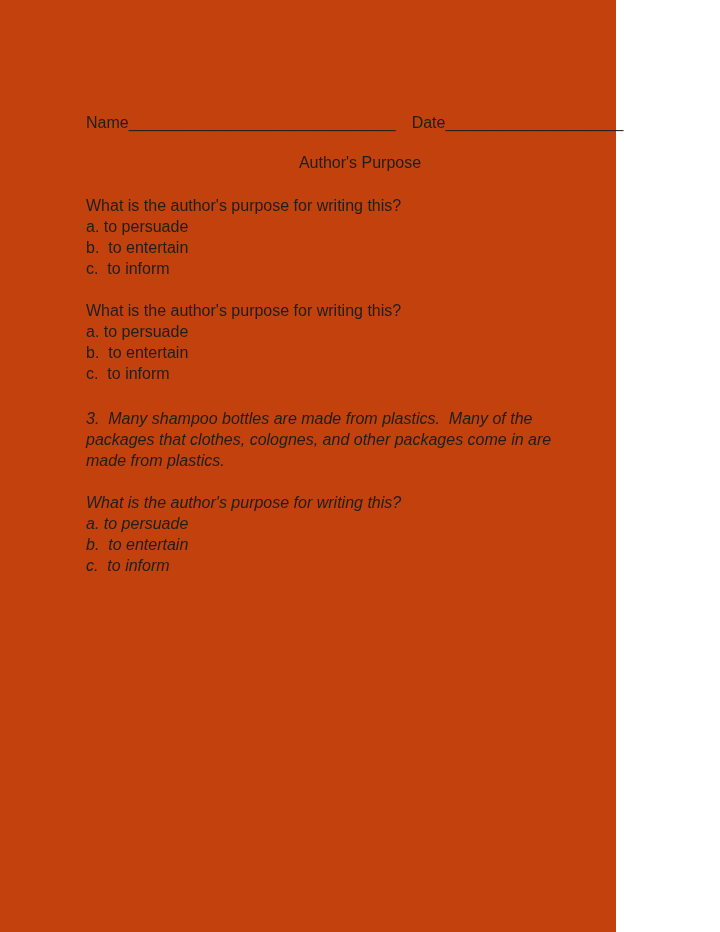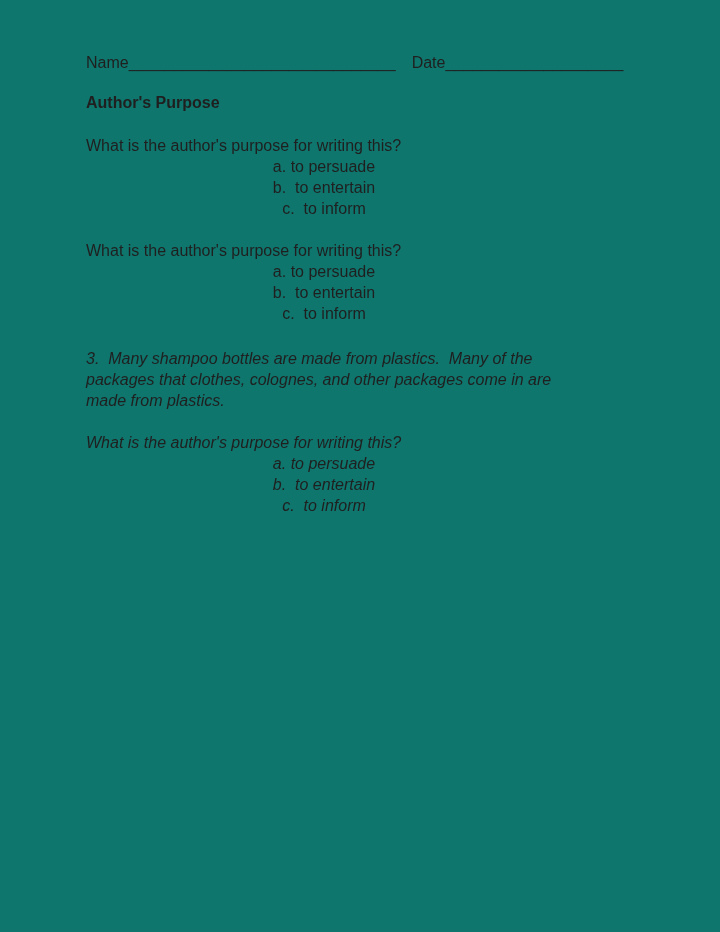--- a/index.html
+++ b/index.html
@@ -11,56 +11,56 @@
     width: 720px;
     height: 932px;
     font-family: "Liberation Sans", "DejaVu Sans", sans-serif;
     font-size: 16px;
     line-height: 21px;
     color: #1f1f1f;
     overflow: hidden;
   }
   .page {
     box-sizing: border-box;
-    width: 720px;
+    width: 616px;
     height: 932px;
-    padding: 52px 86px 0 86px;
-    background: #0f766e;
+    padding: 112px 86px 0 86px;
+    background: #c2410c;
   }
   .header-line {
     margin-bottom: 19px;
     white-space: pre;
   }
   .blank {
     white-space: pre;
     letter-spacing: 0;
   }
   .date-group {
     margin-left: 16px;
   }
   .title {
     width: 548px;
-    text-align: left;
-    font-weight: bold;
+    text-align: center;
+    font-weight: normal;
     margin-bottom: 22px;
   }
   .question {
     width: 476px;
   }
   .question.q2 { margin-top: 10px; }
   .question.q3 { margin-top: 24px; font-style: italic; }
   .passage {
     margin: 0;
     white-space: pre-wrap;
   }
   .prompt {
     margin: 21px 0 0 0;
     white-space: pre-wrap;
   }
-  .options { margin: 0; text-align: center; }
+  .options { margin: 0; }
   .option {
     white-space: pre-wrap;
   }
 </style>
 </head>
 <body>
 
 <div class="page">
 
   <div class="header-line"><span>Name</span><span class="blank">______________________________</span><span class="date-group"><span>Date</span><span class="blank">____________________</span></span></div>

